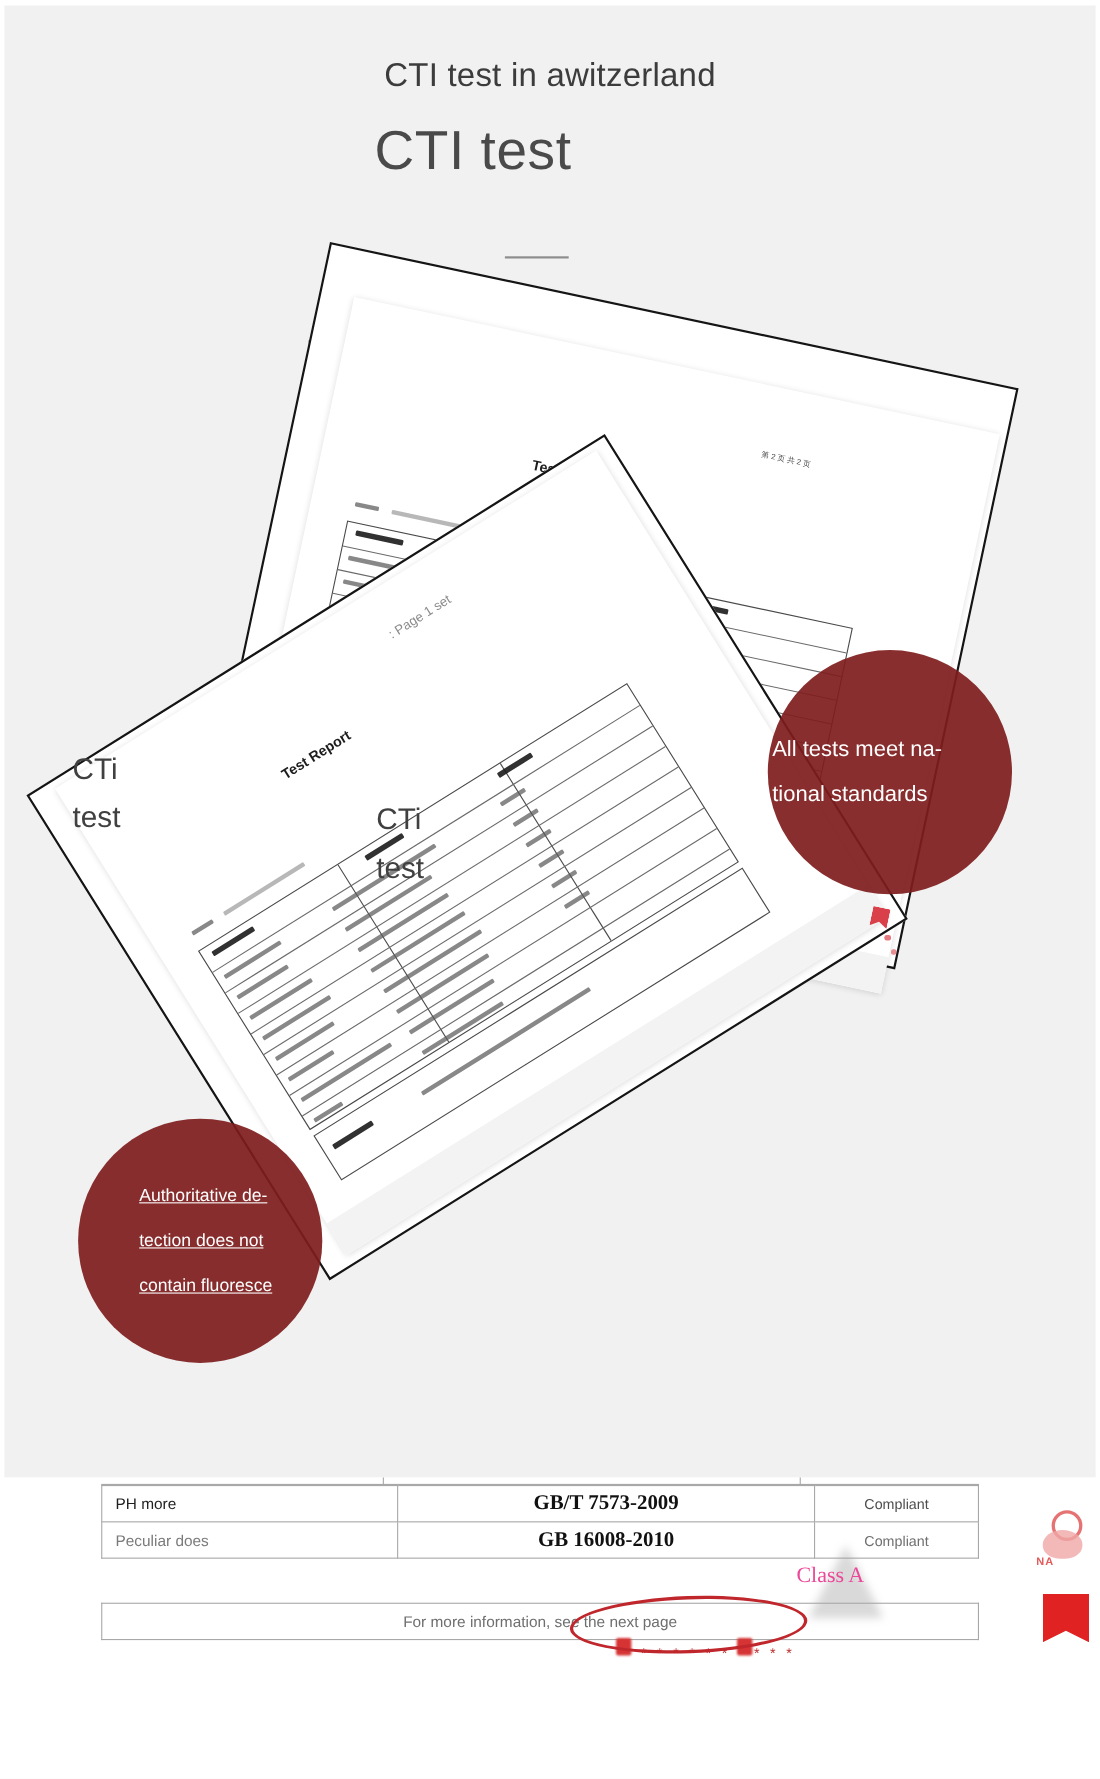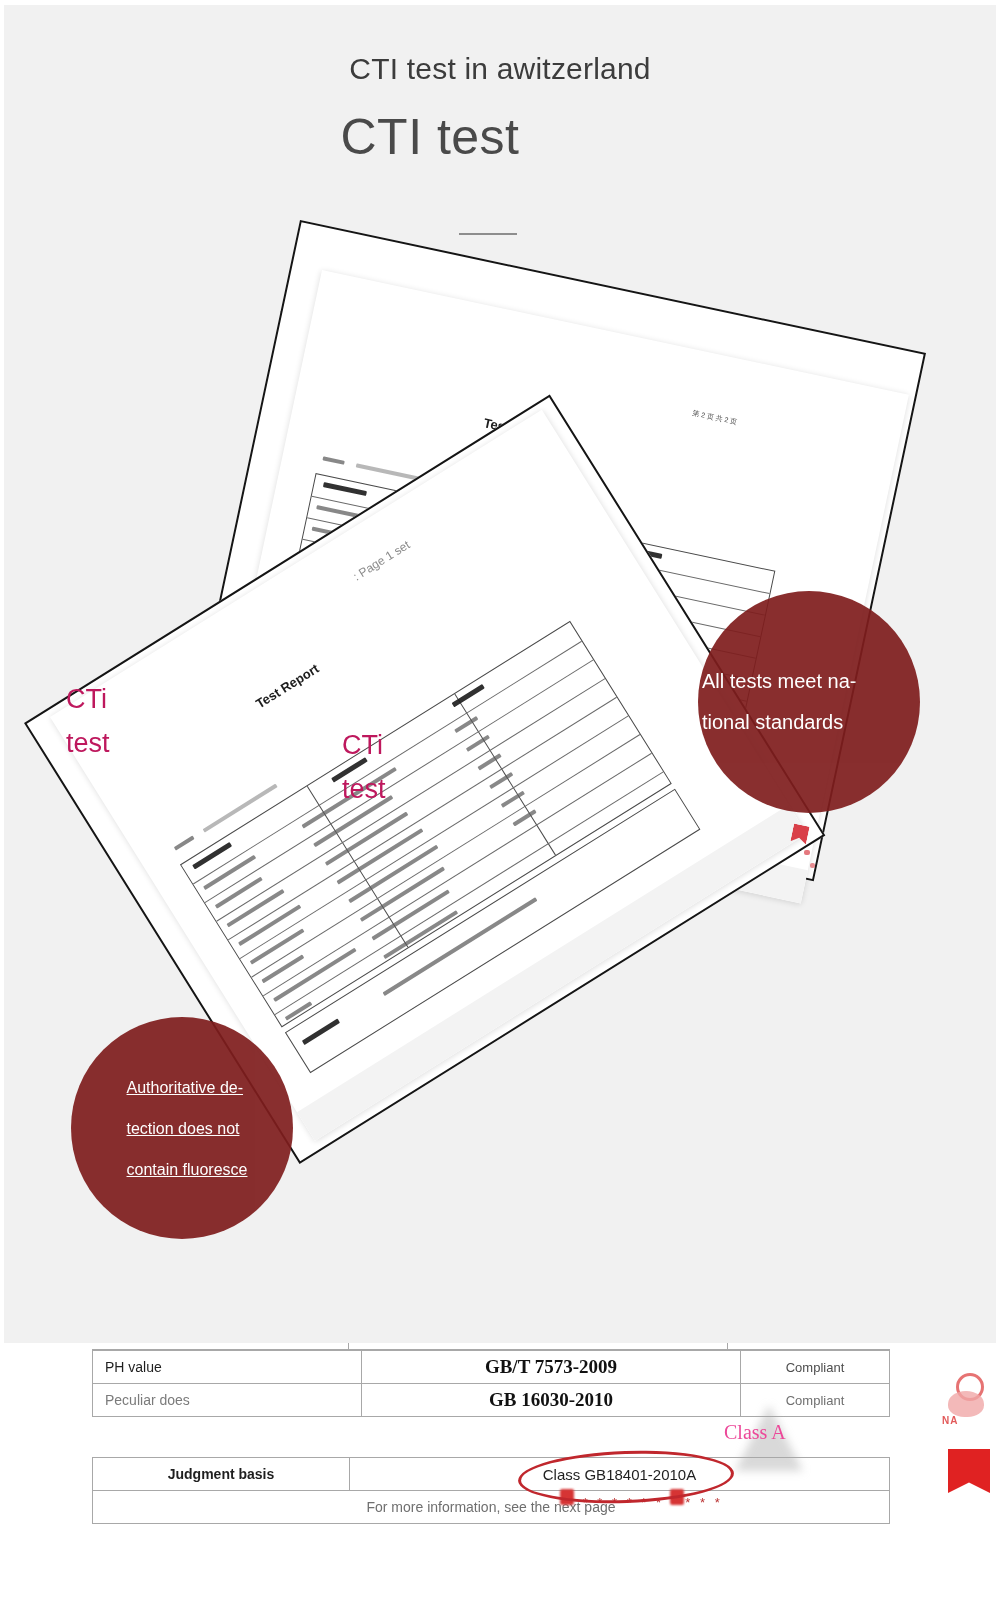--- a/index.html
+++ b/index.html
@@ -97,21 +97,21 @@
     position:absolute; left:0; right:0; height:1px; background:#6a6a6a;
   }
   .footline{
     position:absolute;
     font-size:5px; color:#777; white-space:nowrap; letter-spacing:.4px;
   }
 
   
   .cti-mark{
     position:absolute;
-    color:#be185d;
+    color:#404040;
     font-size:27px;
     line-height:44px;
     white-space:pre;
     font-weight:400;
   }
 
   
   .stamp{
     position:absolute;
     background:#d4202a;
@@ -371,42 +371,38 @@
 
 <div id="bottom">
 
   <div style="position:absolute;left:92px;top:6px;width:798px;height:1px;background:#a8a8a8;"></div>
   <div style="position:absolute;left:348px;top:0;width:1px;height:7px;background:#a8a8a8;"></div>
   <div style="position:absolute;left:727px;top:0;width:1px;height:7px;background:#a8a8a8;"></div>
 
   <table class="btable" style="top:7px;">
     <tbody>
       <tr>
-        <td class="c-name">PH value</td>
+        <td class="c-name">PH more</td>
         <td class="c-std">GB/T 7573-2009</td>
         <td class="c-res">Compliant</td>
       </tr>
       <tr>
         <td class="c-name muted">Peculiar does</td>
-        <td class="c-std">GB 16030-2010</td>
+        <td class="c-std">GB 16008-2010</td>
         <td class="c-res muted">Compliant</td>
       </tr>
     </tbody>
   </table>
 
   <div style="position:absolute;left:735px;top:62px;width:0;height:0;border-left:34px solid transparent;border-right:34px solid transparent;border-bottom:66px solid rgba(160,160,160,.40);filter:blur(4px);"></div>
 
   <div style="position:absolute;left:724px;top:78px;font-size:20px;color:#ec4899;font-family:'Liberation Serif',serif;">Class A</div>
 
   <table class="btable" style="top:114px;">
     <tbody>
-      <tr>
-        <td class="c-name center">Judgment basis</td>
-        <td class="c-jv" colspan="2">Class GB18401-2010A</td>
-      </tr>
       <tr>
         <td class="c-note" colspan="3">For more information, see the next page</td>
       </tr>
     </tbody>
   </table>
 
   <div style="position:absolute;left:518px;top:1451px;"></div>
 
   <div style="position:absolute;left:568px;top:152px;font-size:13px;color:#b33;letter-spacing:3px;">* * * * * * * * * * *</div>
 

